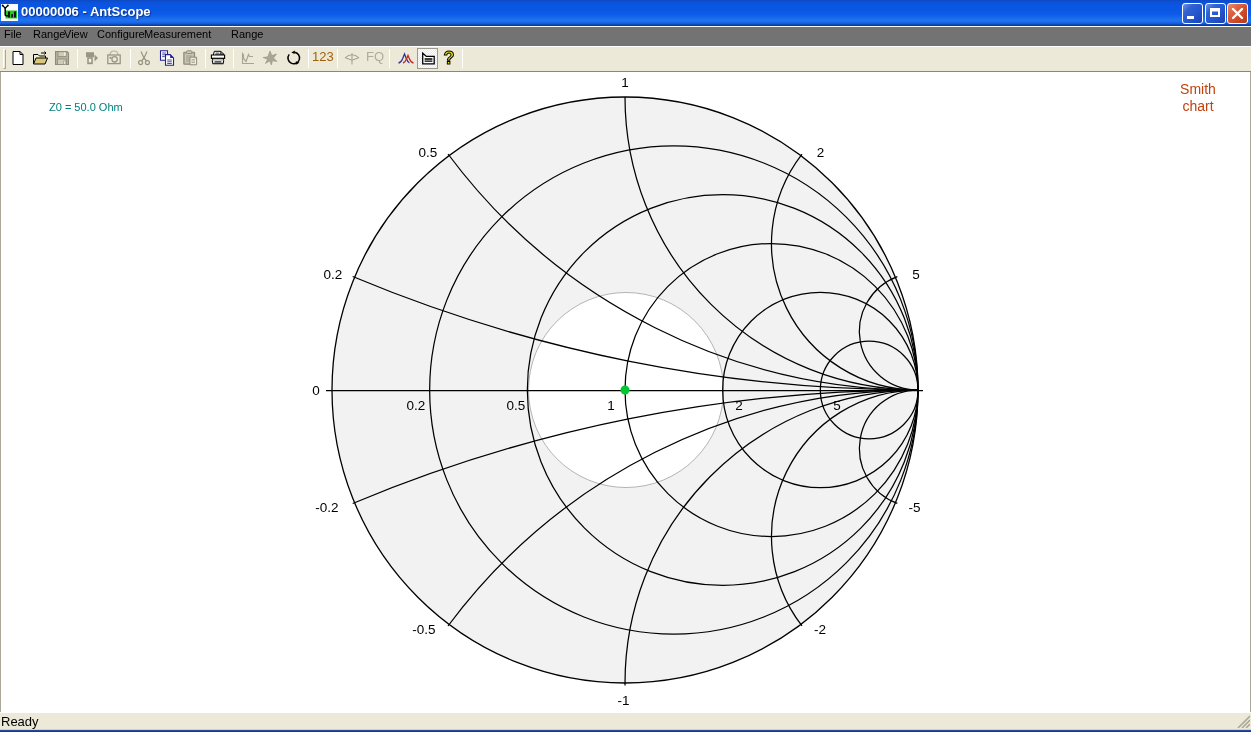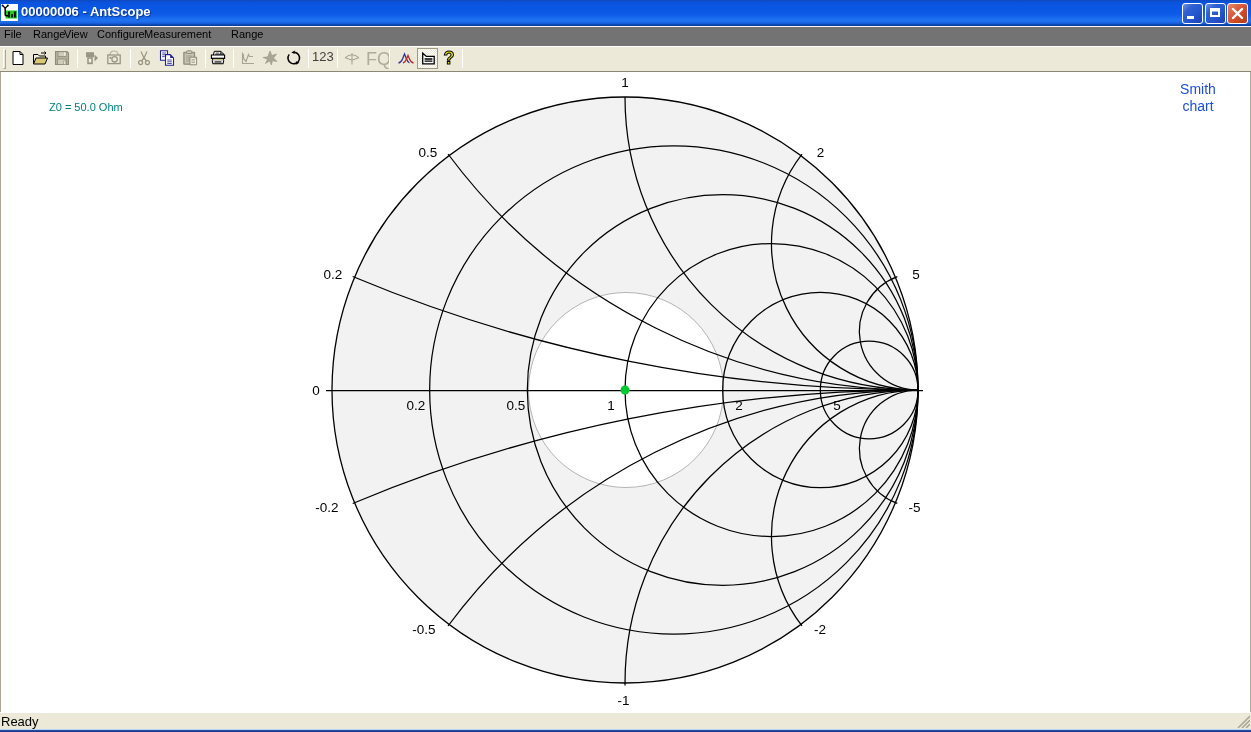--- a/index.html
+++ b/index.html
@@ -39,21 +39,21 @@
   .ticon { position:absolute; top:3px; width:16px; height:16px; }
 
   
   #content {
     position:absolute; left:0; top:72px; width:1251px; height:640px;
     background:#fff; border-left:1px solid #aca899; border-right:1px solid #aca899;
   }
   #rangeText { position:absolute; left:49px; top:82px; font-size:14px; color:#000080; }
   #z0Text    { position:absolute; left:49px; top:101px; font-size:11px; color:#008080; }
   #smithLbl  { position:absolute; left:1168px; top:81px; width:60px; text-align:center;
-               font-size:14px; line-height:17px; color:#1d4ed8; }
+               font-size:14px; line-height:17px; color:#c2410c; }
   #chart { position:absolute; left:0; top:72px; }
 
   
   #statusbar {
     position:absolute; left:0; top:712px; width:1251px; height:17px;
     background:#ece9d8; border-top:1px solid #fff; font-size:13px;
   }
   #statusbar .txt { position:absolute; left:1px; top:1px; }
   #winborder-bottom { position:absolute; left:0; top:729px; width:1251px; height:3px;
     background:linear-gradient(180deg,#b7d6f7 0%,#b7d6f7 32%,#2b50a5 33%,#24449a 70%,#16266d 100%); }
@@ -181,29 +181,29 @@
         <path d="M8 1 L9.8 5.5 L14.5 4 L11.5 8 L15 11.5 L10.3 10.8 L9.5 15 L7.5 10.9 L3.5 13.5 L5.5 9.2 L1 7.5 L5.8 6.8 Z" fill="#aaa695" stroke="#98947f" stroke-width="0.6"></path>
       </svg>
 
     <svg class="ticon" style="left:286px" viewBox="0 0 16 16">
         <path d="M3.2 4.4 A5.8 5.8 0 1 0 8.3 2.2" fill="none" stroke="#000" stroke-width="1.5"></path>
         <path d="M8.9 0.4 L8.5 4.0 L5.3 2.4 Z" fill="#000"></path>
         <path d="M9.8 11.2 L13.4 12.4 L10.4 14.8 Z" fill="#000"></path>
       </svg>
     <div class="tsep" style="left:308px"></div>
 
-    <div class="ticon" style="left:312px;top:2px;width:24px;color:#404040;font-size:13px;">123</div>
+    <div class="ticon" style="left:312px;top:2px;width:24px;color:#a16207;font-size:13px;">123</div>
     <div class="tsep" style="left:337px"></div>
 
     <svg class="ticon" style="left:344px" viewBox="0 0 16 16">
         <path d="M1 7.8 Q8 1.8 15 7.8" fill="none" stroke="#a8a491" stroke-width="1.1"></path>
         <path d="M1.3 7.8 L8 10.2 L14.7 7.8 M8 3.2 V10.2 M8 10.2 V14.5" fill="none" stroke="#a8a491" stroke-width="1.1"></path>
       </svg>
 
-    <div class="ticon" style="left:366px;top:2px;width:24px;color:#b0ac9a;font-size:18px;">FQ</div>
+    <div class="ticon" style="left:366px;top:2px;width:24px;color:#b0ac9a;font-size:13px;">FQ</div>
     <div class="tsep" style="left:389px"></div>
 
     <svg class="ticon" style="left:398px" viewBox="0 0 16 16">
         <path d="M0.5 13 Q3 12.5 4.5 9 L6.5 4 L8.5 9 Q10 12.5 11.5 13" fill="none" stroke="#30309a" stroke-width="1.3"></path>
         <path d="M5 13 Q7 12.5 8.5 9 L10 5.5 L11.5 9 Q13 12.5 15.5 13" fill="none" stroke="#c02828" stroke-width="1.3"></path>
       </svg>
 
     <div style="position:absolute;left:417px;top:1px;width:21px;height:21px;background:repeating-conic-gradient(#ffffff 0% 25%, #ece9d8 0% 50%) 0 0/2px 2px;border:1px solid #9d9a8b;"></div>
     <svg class="ticon" style="left:419px" viewBox="0 0 16 16">
         <path d="M3.7 13.8 V3.2 L7.4 6.4 H15.2 V13.8 Z" fill="#fff" stroke="#000" stroke-width="1.3"></path>

